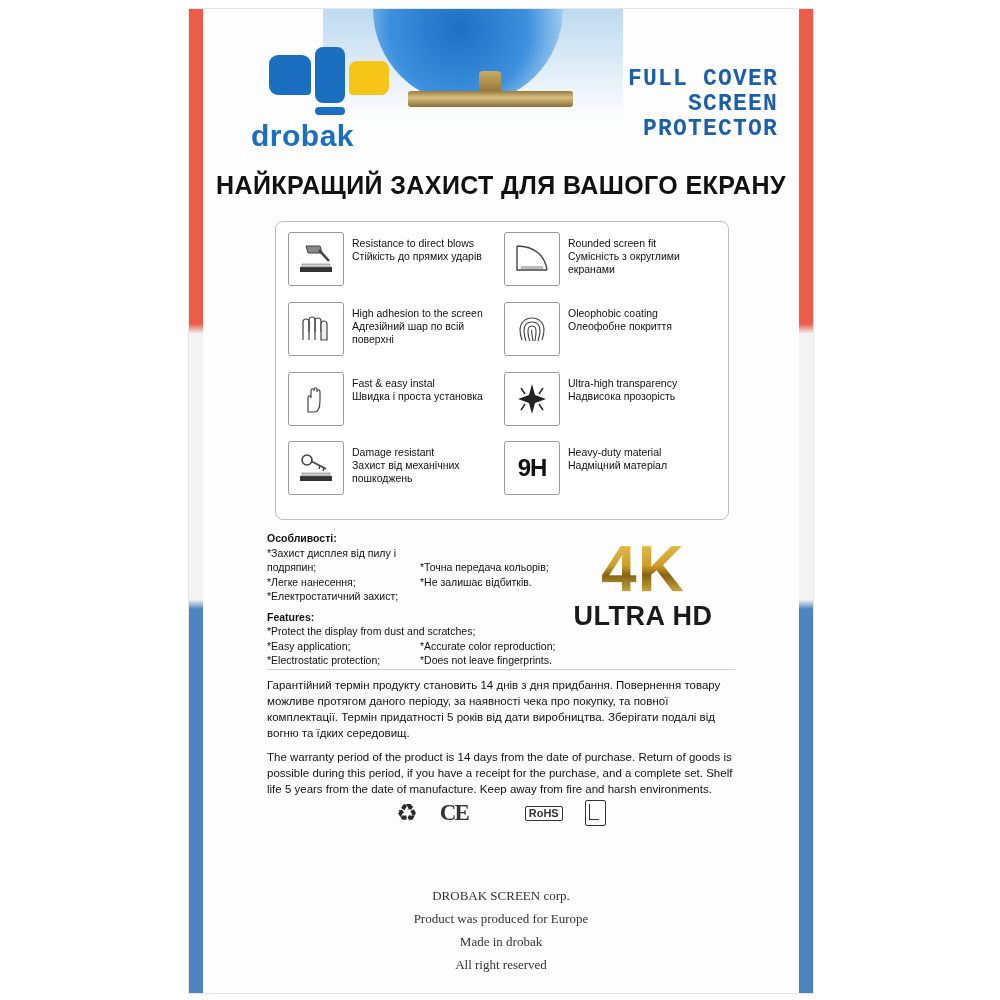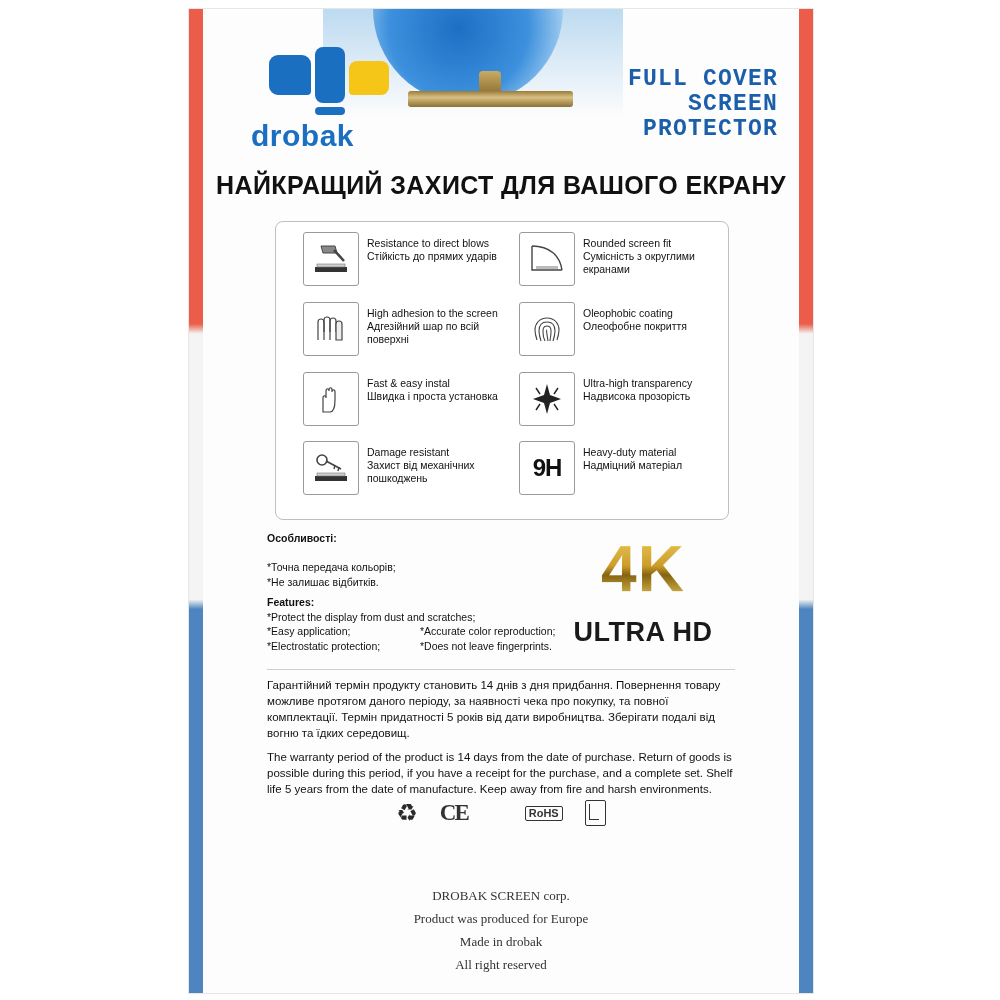--- a/index.html
+++ b/index.html
@@ -157,21 +157,20 @@
     grid-template-columns: 1fr 1fr;
     grid-template-rows: repeat(4, 1fr);
   }
   .fcell { display: flex; align-items: flex-start; gap: 8px; }
   .ficon {
     width: 54px; height: 52px; flex: 0 0 54px;
     border: 1px solid #9b9b9b;
     border-radius: 3px;
     display: flex; align-items: center; justify-content: center;
     background: #fff;
-    margin-left: 15px;
   }
   .ftxt { padding-top: 5px; font-size: 10.5px; line-height: 13px; color: #111; }
   .ftxt .en { display: block; }
   .ftxt .ua { display: block; }
   .nine-h { font-size: 24px; font-weight: 700; color: #111; letter-spacing: -1px; }
 
   
   .feat-text {
     position: absolute;
     left: 78px;
@@ -201,21 +200,21 @@
     -webkit-background-clip: text;
     background-clip: text;
     color: transparent;
     text-shadow: 0 1px 0 rgba(0,0,0,.06);
   }
   .uhd {
     font-size: 27px;
     font-weight: 800;
     letter-spacing: .5px;
     color: #1a1a1a;
-    margin-top: 18px;
+    margin-top: 2px;
   }
 
   
   .sep {
     position: absolute;
     left: 78px;
     width: 468px;
     height: 1px;
     background: #cfcfcf;
   }
@@ -417,20 +416,25 @@
           </div>
         </div>
 
       </div>
     </div>
 
     <div class="feat-text">
       <div style="font-weight:700">Особливості:</div>
       <div class="two-col">
         <div>
+          <div>*Захист дисплея від пилу і подряпин;</div>
+          <div>*Легке нанесення;</div>
+          <div>*Електростатичний захист;</div>
+        </div>
+        <div>
           <div style="height:14.5px"></div>
           <div>*Точна передача кольорів;</div>
           <div>*Не залишає відбитків.</div>
         </div>
       </div>
       <div style="font-weight:700; margin-top:6px">Features:</div>
       <div>
         <div>*Protect the display from dust and scratches;</div>
         <div class="two-col">
           <div>

